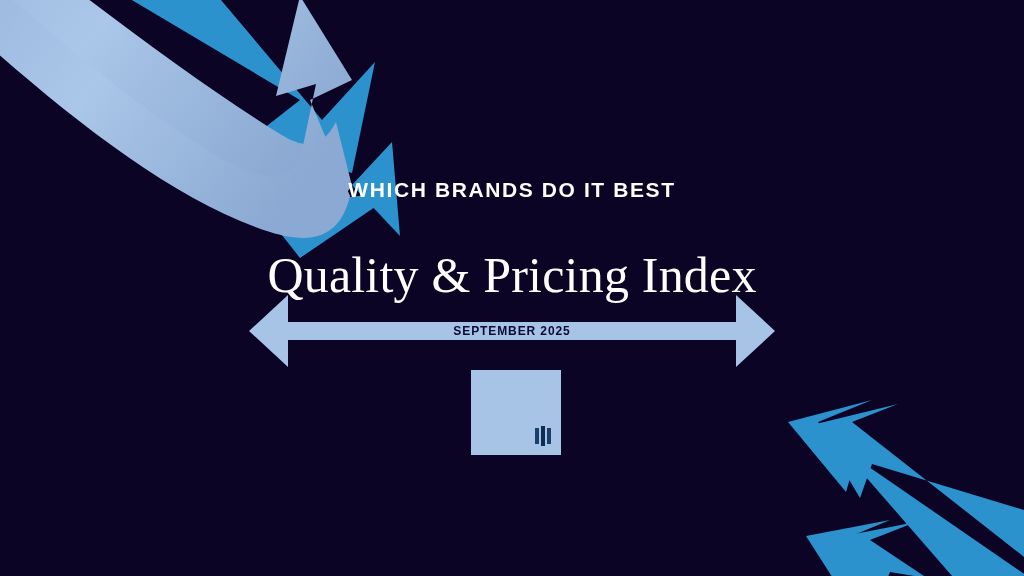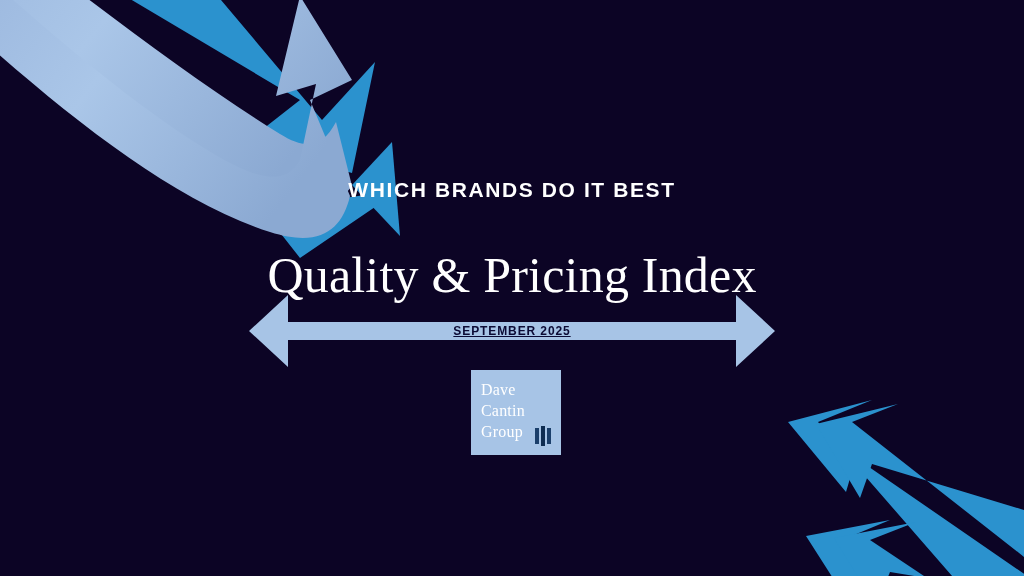--- a/index.html
+++ b/index.html
@@ -82,21 +82,20 @@
     height: 78px;
     display: flex;
     align-items: center;
     justify-content: center;
     color: #0c0b35;
     font-family: "Liberation Sans", sans-serif;
     font-size: 12px;
     font-weight: bold;
     letter-spacing: 0.9px;
     white-space: nowrap;
-    text-decoration: underline;
   }
 
   
   #logo {
     position: absolute;
     left: 471px;
     top: 370px;
     width: 90px;
     height: 85px;
     background: #a7c4e6;
@@ -190,25 +189,20 @@
 
     <div id="date-banner">
       <svg width="528" height="78" viewBox="0 0 528 78">
         <path d="M 1,39 L 40,3 L 40,30 L 488,30 L 488,3 L 527,39
                  L 488,75 L 488,48 L 40,48 L 40,75 Z" fill="#a7c4e6"></path>
       </svg>
       <div id="date-label">SEPTEMBER 2025</div>
     </div>
 
     <div id="logo">
-      <div id="logo-text">
-        <div>Dave</div>
-        <div>Cantin</div>
-        <div>Group</div>
-      </div>
       <svg id="logo-mark" viewBox="0 0 17 20">
         <rect x="0" y="2" width="4" height="16" fill="#1b3f6b"></rect>
         <rect x="6" y="0" width="4" height="20" fill="#0f2d52"></rect>
         <rect x="12" y="2" width="4" height="16" fill="#1b3f6b"></rect>
       </svg>
     </div>
 
   </div>
 </div>
 

